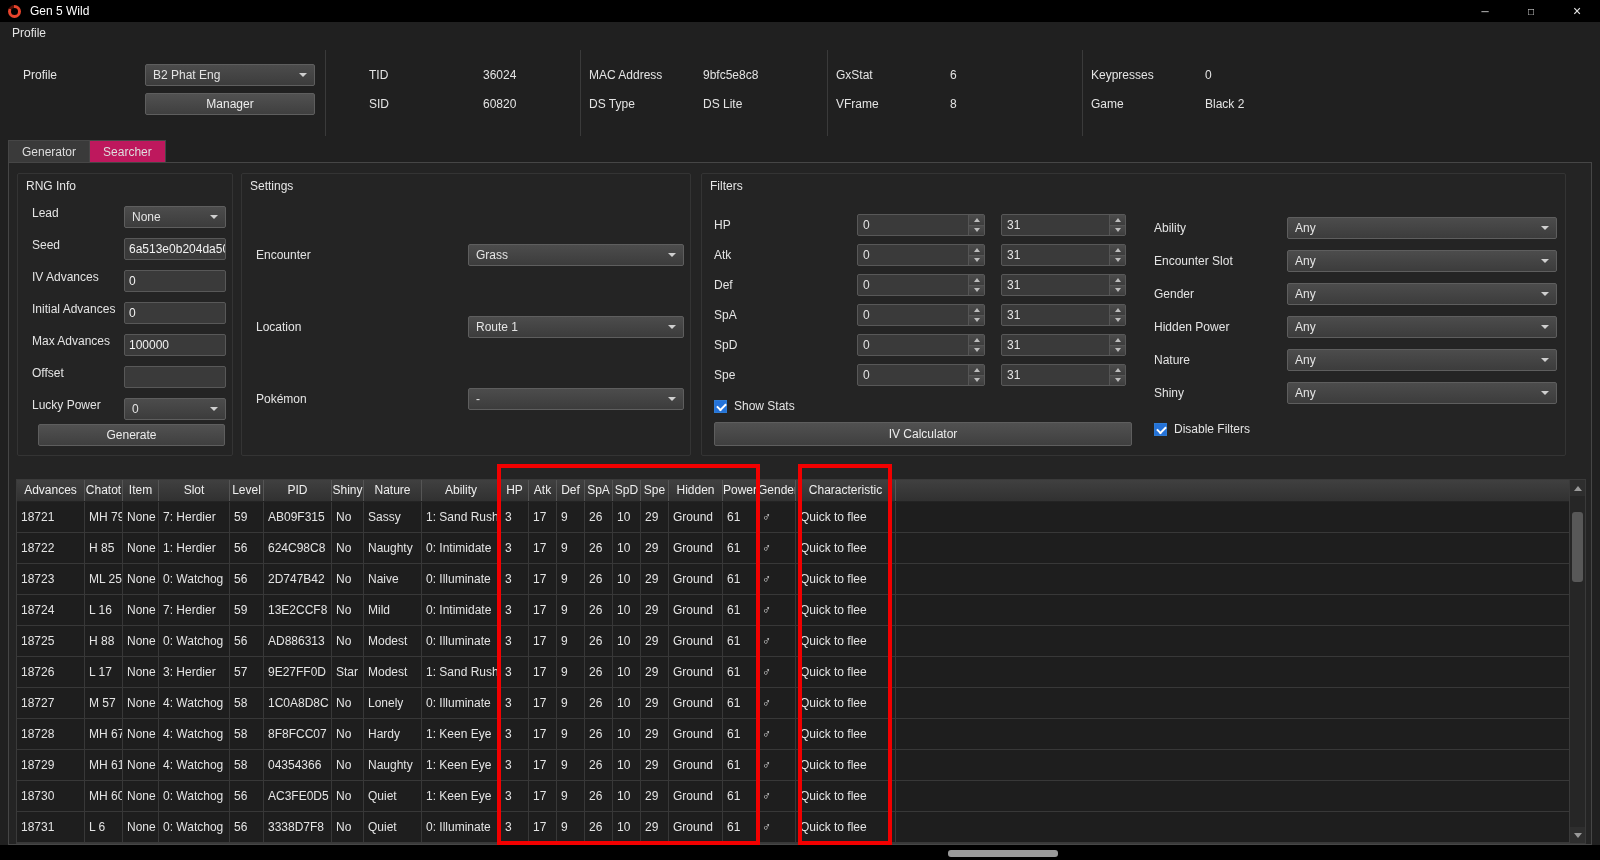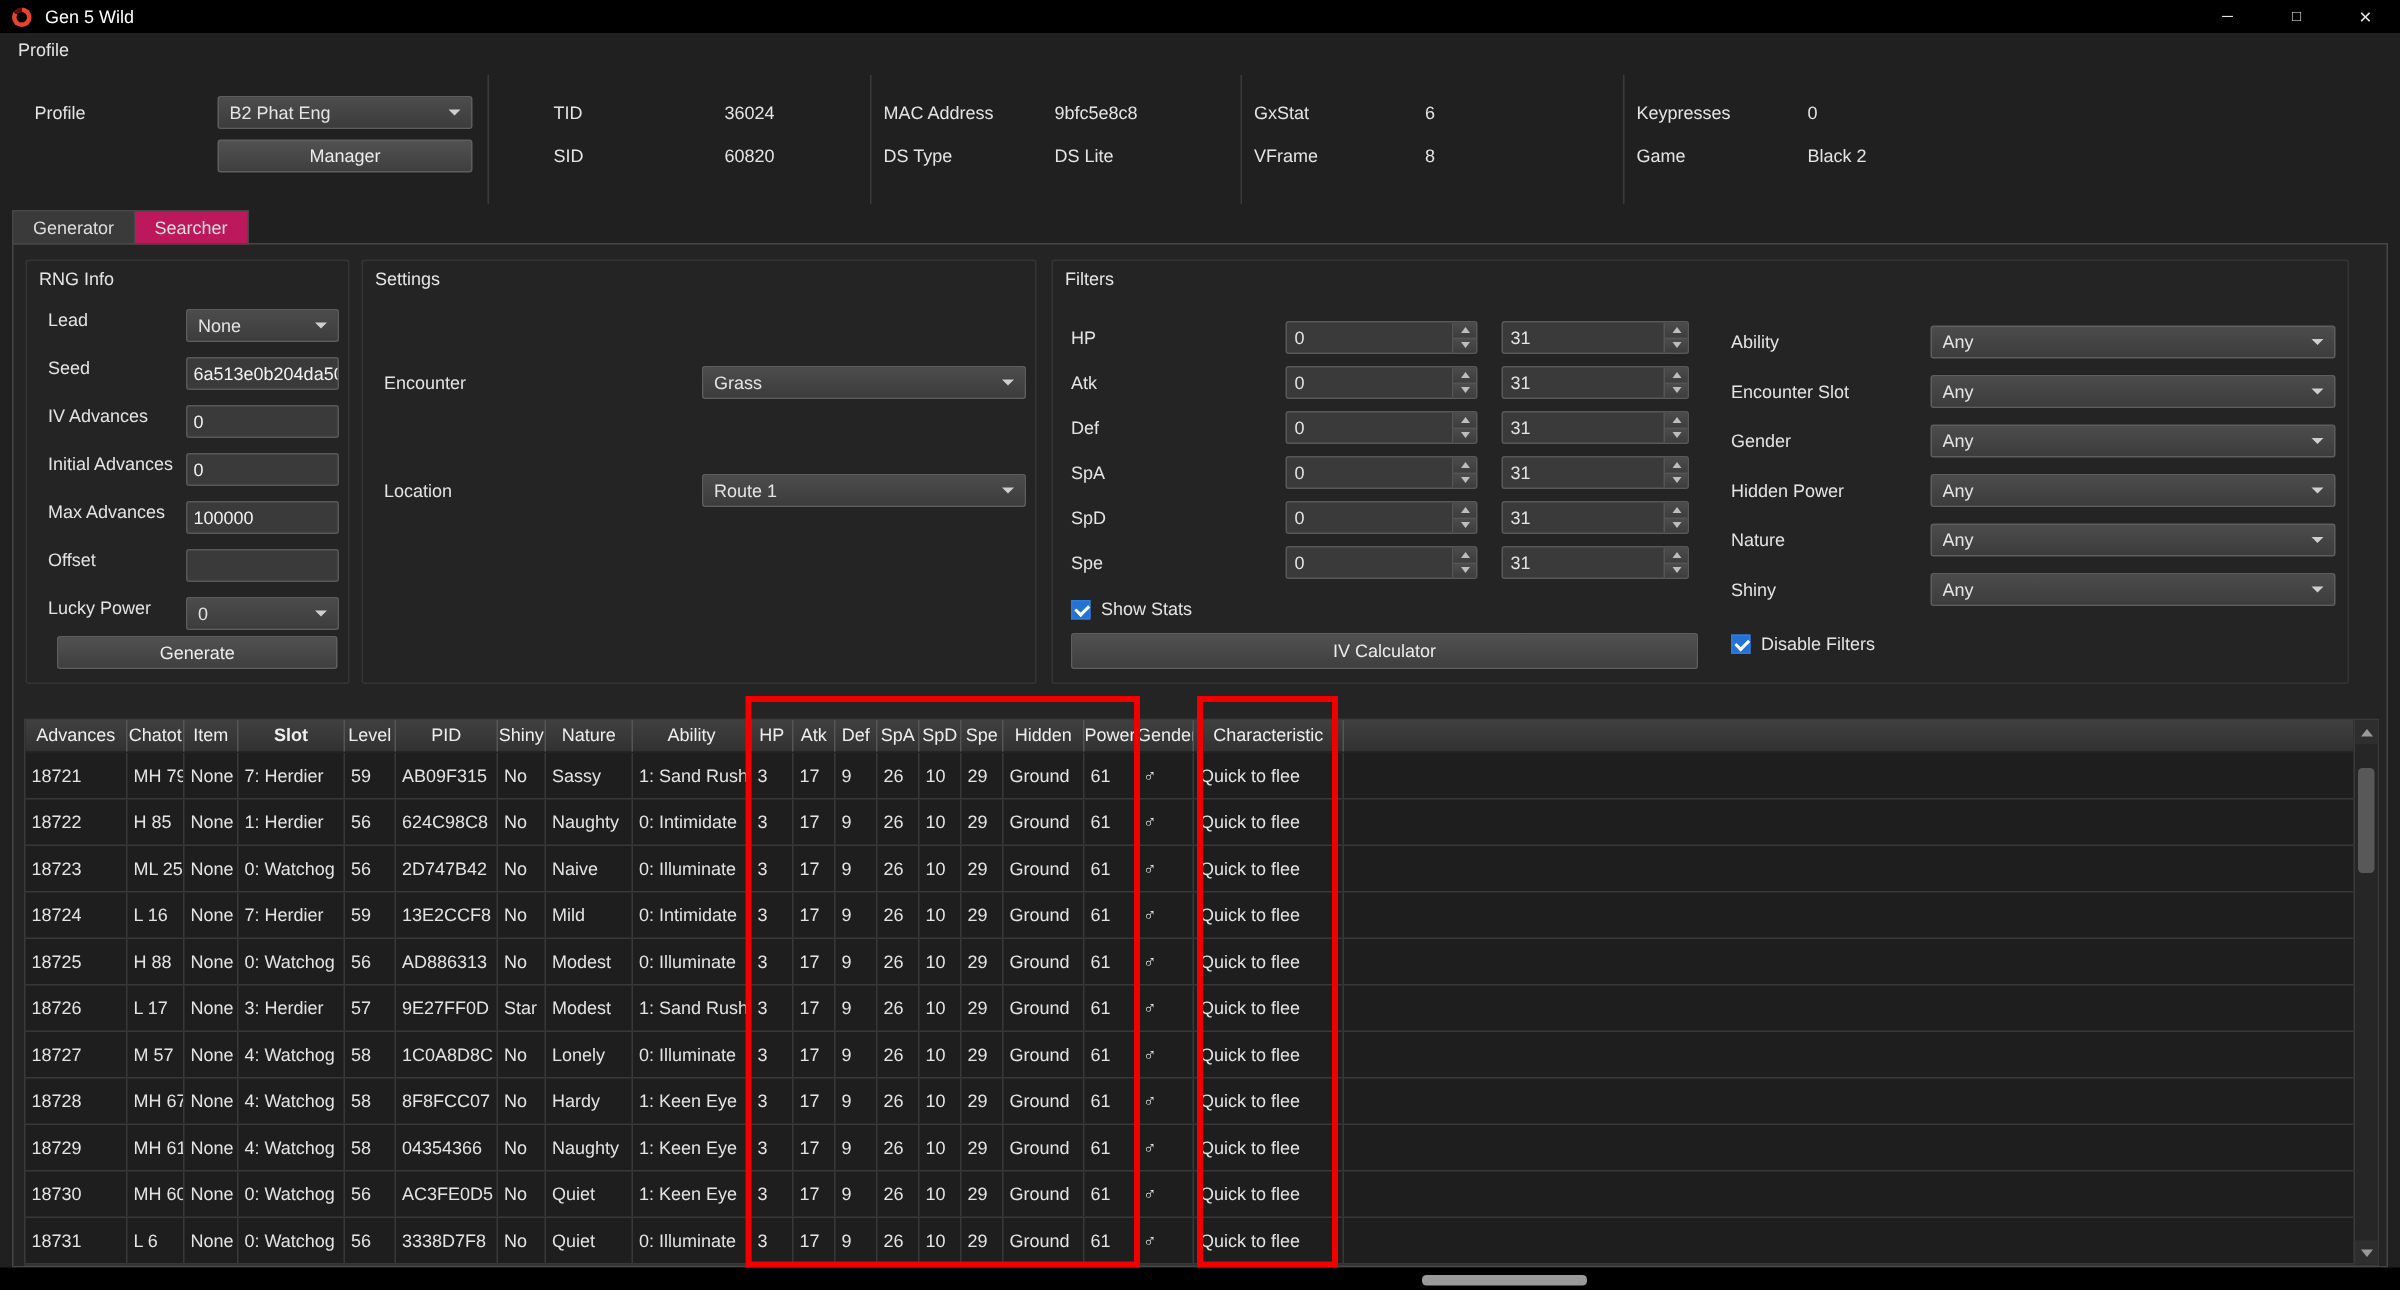--- a/index.html
+++ b/index.html
@@ -274,20 +274,27 @@
               <span class="combo-arrow"></span>
             </div>
           </div>
           <div class="set-row">
             <span class="g-label">Location</span>
             <div class="combo">
               <span class="combo-text">Route 1</span>
               <span class="combo-arrow"></span>
             </div>
           </div>
+          <div class="set-row">
+            <span class="g-label">Pokémon</span>
+            <div class="combo">
+              <span class="combo-text">-</span>
+              <span class="combo-arrow"></span>
+            </div>
+          </div>
         </div>
     </div>
 
     <div class="group filters">
       <div class="group-title">Filters</div>
       <div class="filters-iv-rows">
           <div class="iv-row">
             <span class="g-label">HP</span>
             <div class="spin">
               <span class="spin-val">0</span>
@@ -443,21 +450,21 @@
         <span class="checkbox checked"></span>
         <span>Disable Filters</span>
       </div>
     </div>
 
     <div class="table-wrap">
       <div class="thead">
           <div class="th" style="width: 68px;">Advances</div>
           <div class="th" style="width: 38px;">Chatot</div>
           <div class="th" style="width: 36px;">Item</div>
-          <div class="th" style="width: 71px; font-weight: bold;">Slot</div>
+          <div class="th" style="width: 71px;">Slot</div>
           <div class="th" style="width: 34px;">Level</div>
           <div class="th" style="width: 68px;">PID</div>
           <div class="th" style="width: 32px;">Shiny</div>
           <div class="th" style="width: 58px;">Nature</div>
           <div class="th" style="width: 79px;">Ability</div>
           <div class="th" style="width: 28px;">HP</div>
           <div class="th" style="width: 28px;">Atk</div>
           <div class="th" style="width: 28px;">Def</div>
           <div class="th" style="width: 28px;">SpA</div>
           <div class="th" style="width: 28px;">SpD</div>

